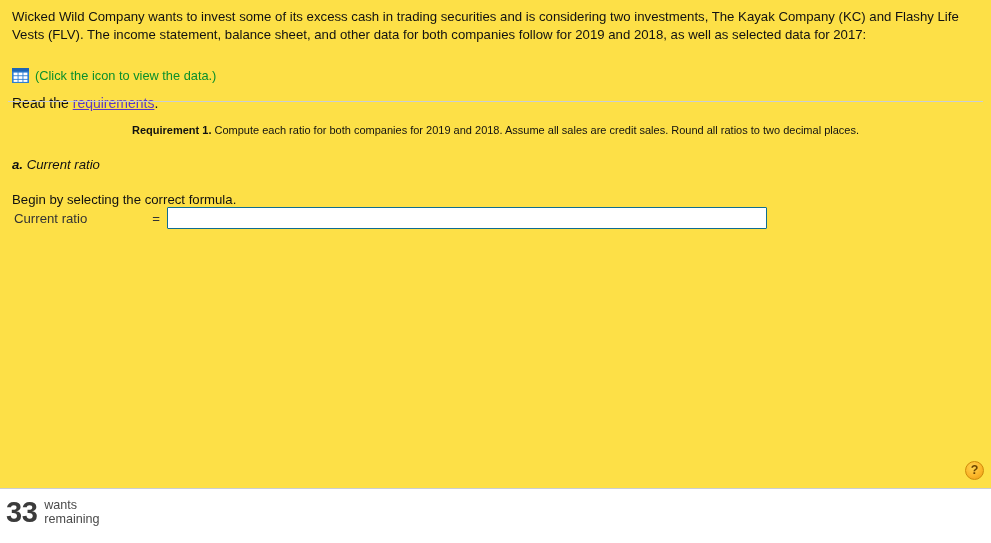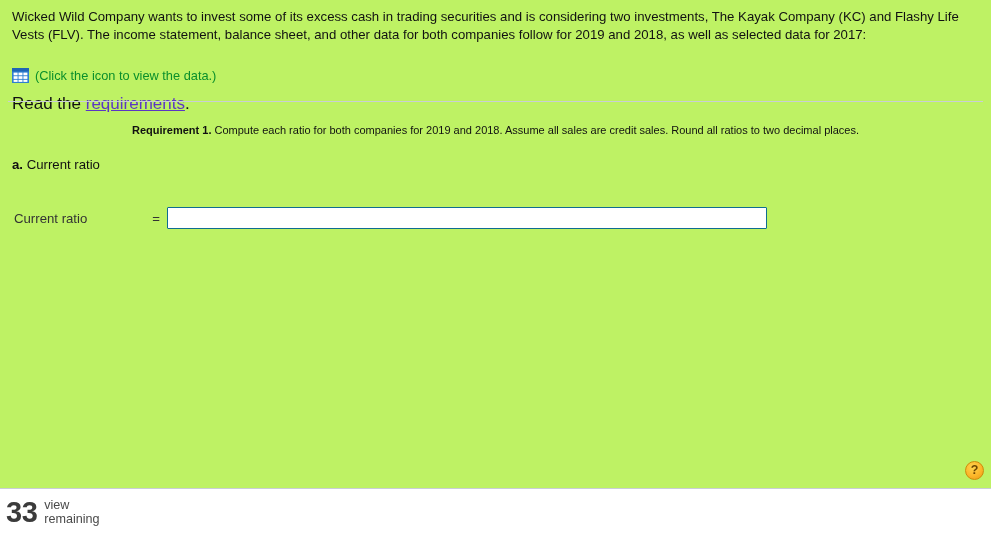--- a/index.html
+++ b/index.html
@@ -11,21 +11,21 @@
     background: #ffffff;
     font-family: "Liberation Sans", sans-serif;
     color: #111111;
     overflow: hidden;
   }
 
   #page {
     position: relative;
     width: 991px;
     height: 543px;
-    background: #bef264;
+    background: #fde047;
   }
 
   
   .problem-area {
     position: absolute;
     left: 0; top: 0;
     width: 991px;
   }
   .stem-text {
     padding: 8px 12px 0 12px;
@@ -48,21 +48,21 @@
     cursor: pointer;
   }
   .icon-note {
     font-size: 12.8px;
     color: #0a8f2b;
     line-height: 15px;
   }
 
   .read-line {
     padding: 12px 12px 0 12px;
-    font-size: 17px;
+    font-size: 14px;
     line-height: 17px;
   }
   .req-link {
     color: #5b36c4;
     text-decoration: underline;
     cursor: pointer;
   }
 
   .divider-top {
     position: absolute;
@@ -85,20 +85,21 @@
     font-size: 11px;
     line-height: 17px;
     text-align: center;
   }
   .req-heading b { font-weight: bold; }
 
   .part-label {
     padding: 17px 12px 0 12px;
     font-size: 13.2px;
     line-height: 17px;
+    font-style: italic;
   }
   .part-label b { font-weight: bold; }
 
   .begin-line {
     padding: 18px 12px 0 12px;
     font-size: 13.2px;
     line-height: 17px;
   }
 
   
@@ -246,37 +247,38 @@
 
   <div class="req-block">
     <div class="req-heading">
       <b>Requirement 1.</b><span> Compute each ratio for both companies for 2019 and 2018. Assume all sales are credit sales. Round all ratios to two decimal places.</span>
     </div>
 
     <div class="part-label">
       <b>a.</b><span> Current ratio</span>
     </div>
 
+    <div class="begin-line">Begin by selecting the correct formula.</div>
   </div>
 
   <div class="formula-row">
     <span class="formula-label">Current ratio</span>
     <span class="equals-sign">=</span>
     <input class="formula-input" type="text" placeholder="" style="">
   </div>
 
   <button class="help-btn">?</button>
 
   <div class="divider-bottom"></div>
 
   <div class="toolbar">
 
     <div class="parts-group">
       <span class="parts-count">33</span>
       <span class="parts-words">
-        <span>view</span><br>
+        <span>wants</span><br>
         <span>remaining</span>
       </span>
     </div>
 
   </div>
 
 </div>
 
 </body></html>

